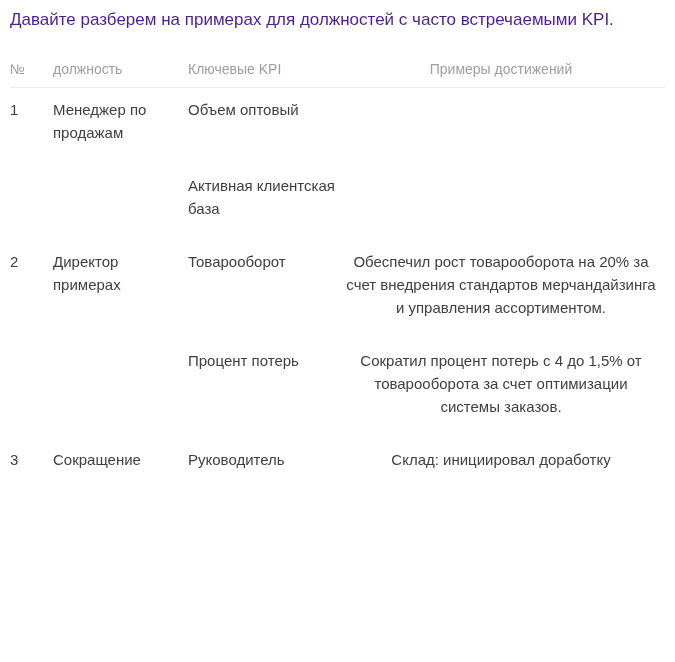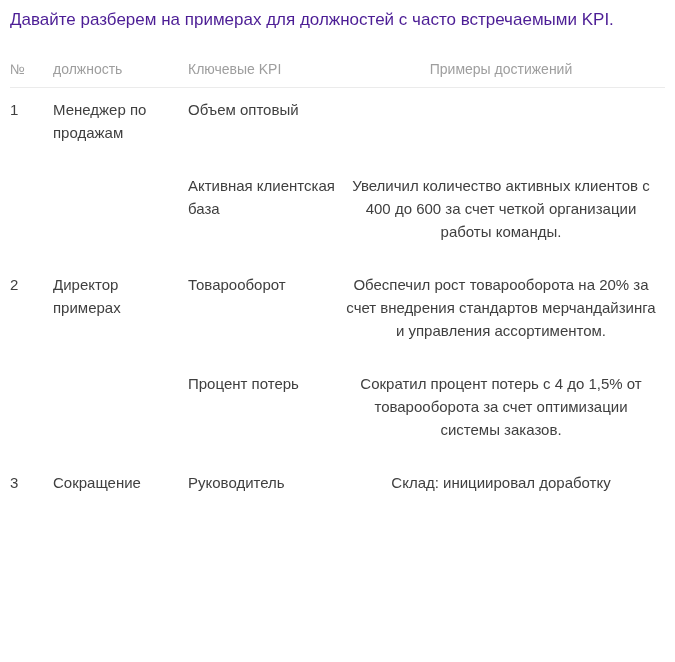--- a/index.html
+++ b/index.html
@@ -65,21 +65,20 @@
       <div class="tr">
         <div class="td c1">1</div>
         <div class="td c2">Менеджер по продажам</div>
         <div class="td c3">Объем оптовый</div>
       </div>
 
       <div class="tr">
         <div class="td c1"></div>
         <div class="td c2"></div>
         <div class="td c3">Активная клиентская база</div>
-        <div class="td c4">Увеличил количество активных клиентов с 400 до 600 за счет четкой организации работы команды.</div>
       </div>
 
 
       <div class="tr">
         <div class="td c1">2</div>
         <div class="td c2">Директор примерах</div>
         <div class="td c3">Товарооборот</div>
         <div class="td c4">Обеспечил рост товарооборота на 20% за счет внедрения стандартов мерчандайзинга и управления ассортиментом.</div>
       </div>
 

